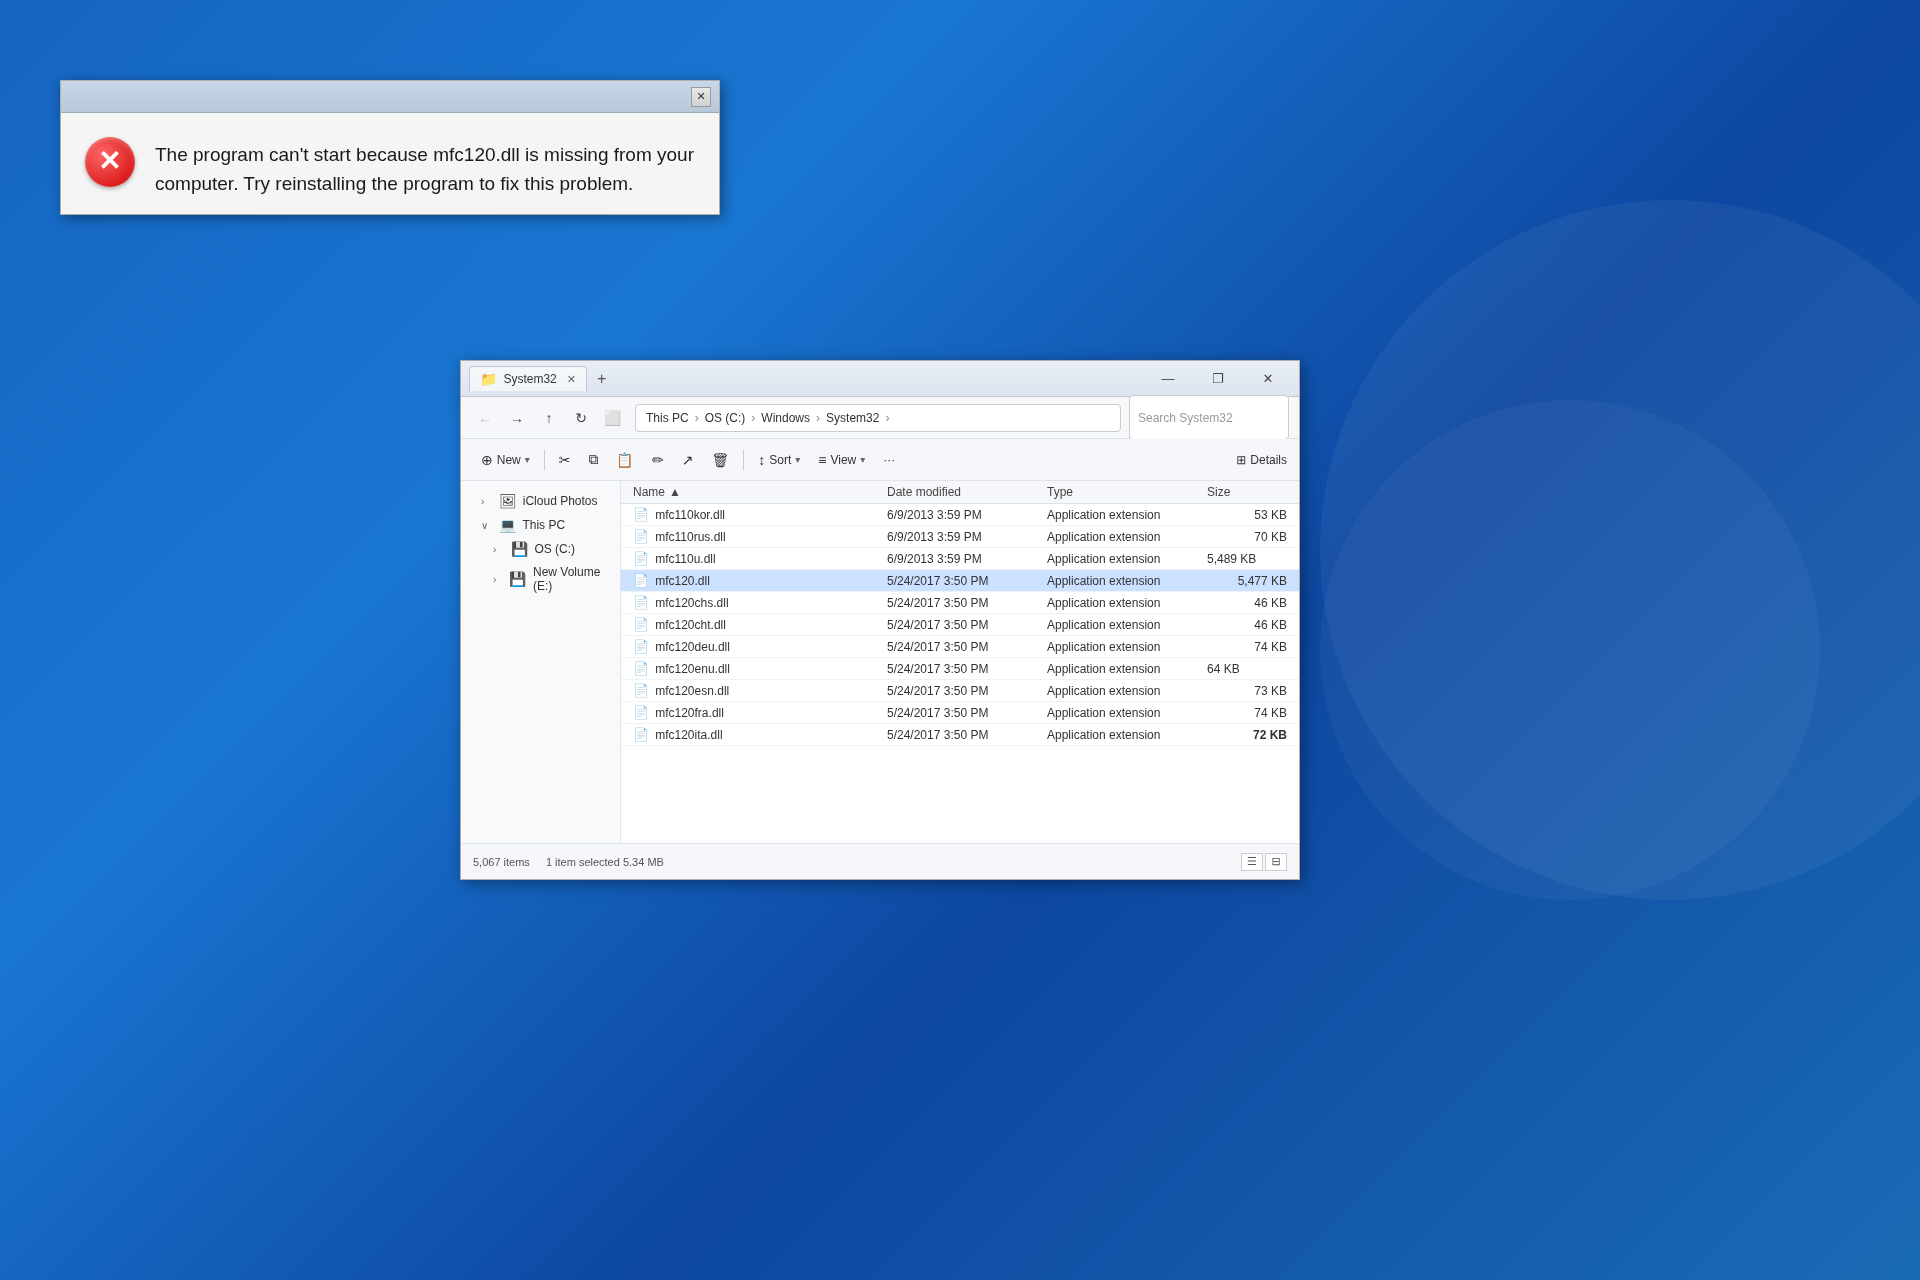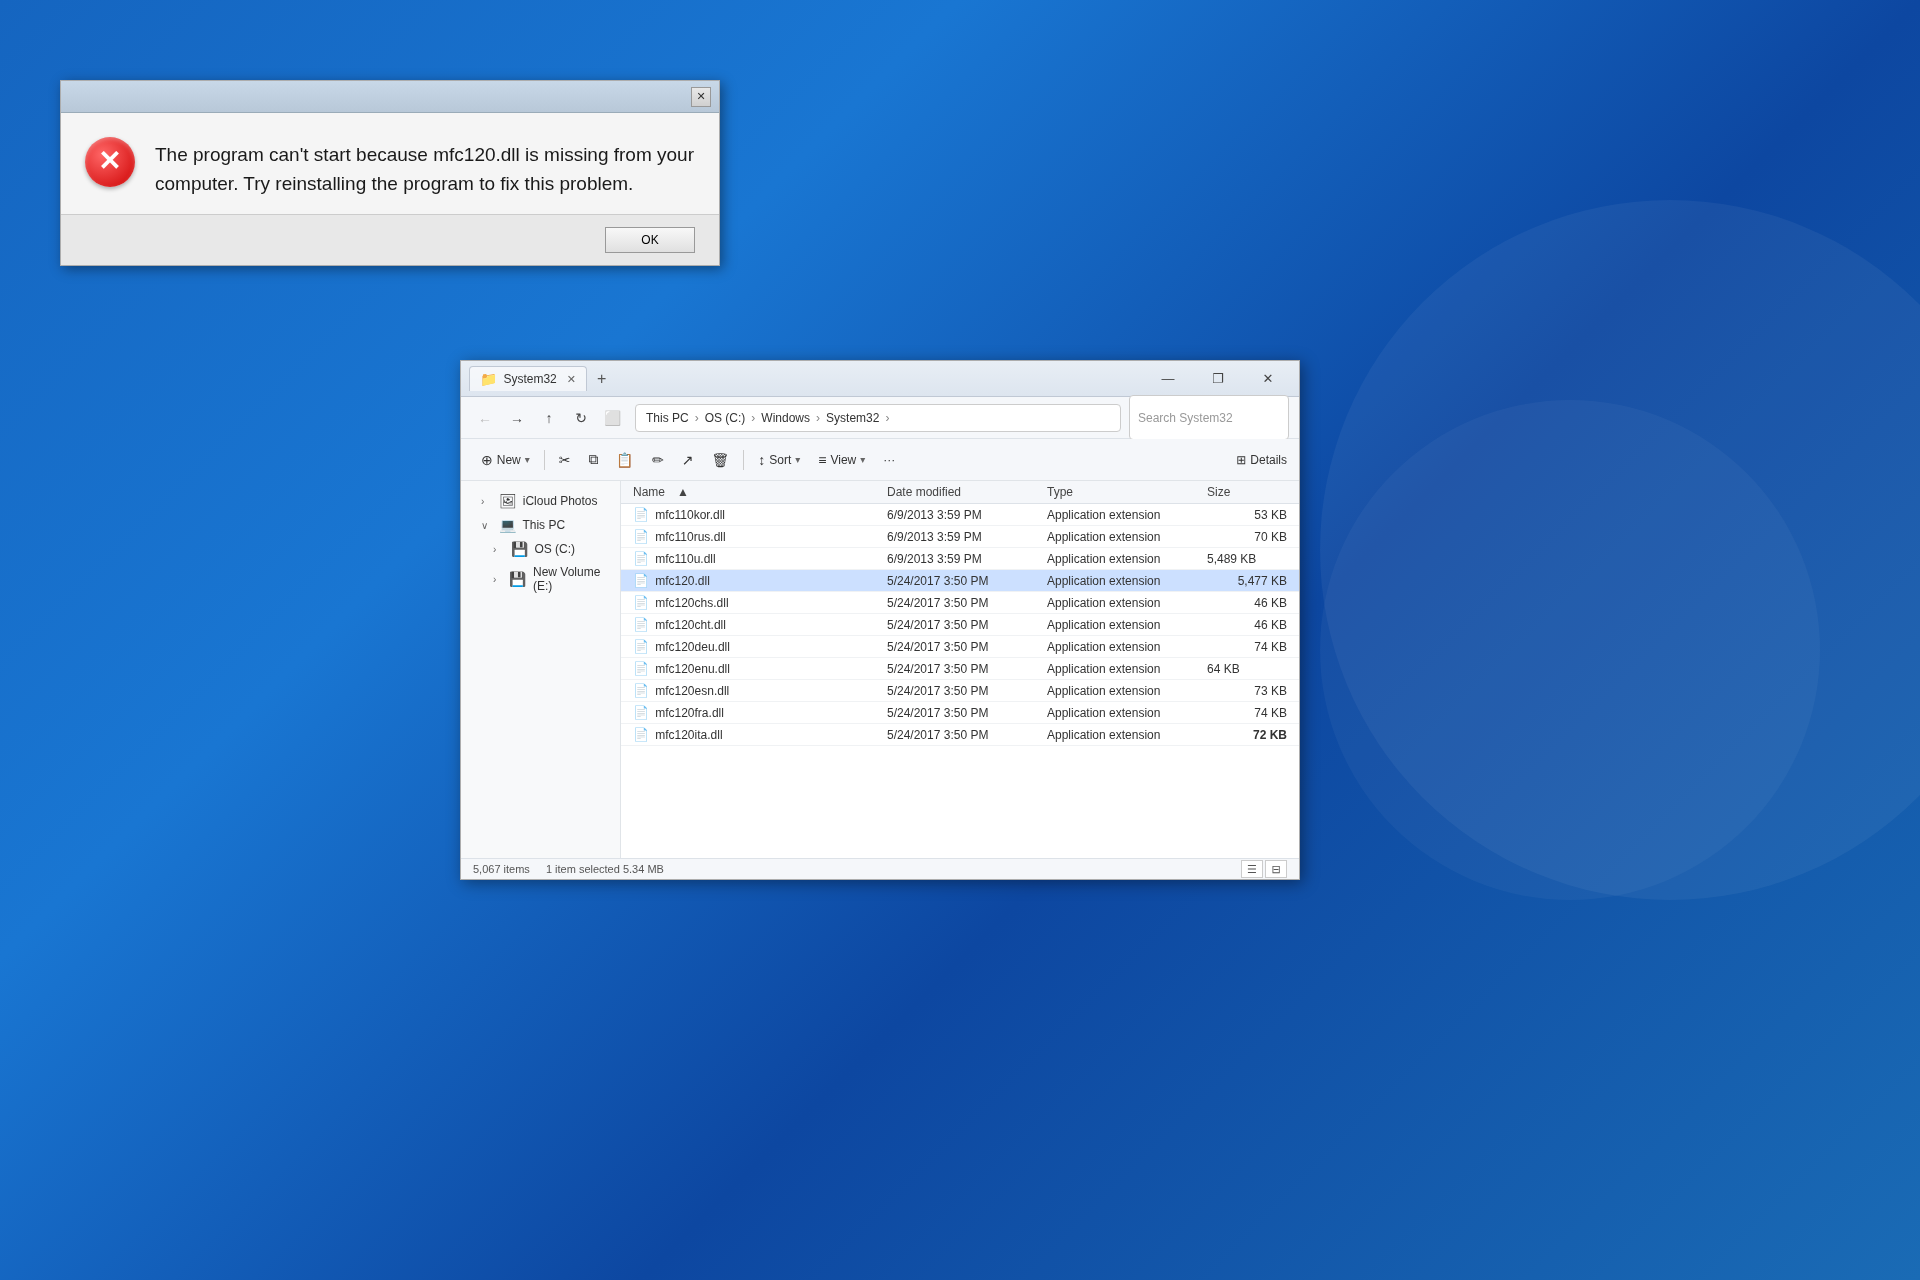--- a/index.html
+++ b/index.html
@@ -373,21 +373,21 @@
       color: #444;
       font-weight: 500;
       position: sticky;
       top: 0;
       z-index: 1;
     }
 
     .col-header {
       display: flex;
       align-items: center;
-      gap: 12px;
+      gap: 4px;
       cursor: pointer;
     }
 
     .file-row {
       display: grid;
       grid-template-columns: 1fr 160px 160px 80px;
       padding: 3px 12px;
       font-size: 12px;
       color: #333;
       align-items: center;
@@ -402,21 +402,21 @@
       gap: 6px;
     }
 
     .file-type-icon {
       font-size: 13px;
       color: #666;
     }
 
     
     .explorer-statusbar {
-      height: 21px;
+      height: 36px;
       background: #f5f7fa;
       border-top: 1px solid #dde2e8;
       display: flex;
       align-items: center;
       padding: 0 12px;
       font-size: 11px;
       color: #555;
       gap: 16px;
       flex-shrink: 0;
     }
@@ -452,23 +452,20 @@
   <div class="error-dialog-body">
     <div class="error-icon">
       <div class="error-icon-circle">
         <span class="error-icon-x">✕</span>
       </div>
     </div>
     <div class="error-message">
       <span>The program can't start because mfc120.dll is missing from your</span><br>
       <span>computer. Try reinstalling the program to fix this problem.</span>
     </div>
-  </div>
-  <div class="error-dialog-footer">
-    <button class="ok-button">OK</button>
   </div>
 </div>
 
 <div class="explorer-window">
 
   <div class="explorer-titlebar">
     <div class="explorer-tab">
       <span class="tab-icon">📁</span>
       <span>System32</span>
       <span class="tab-close">✕</span>

